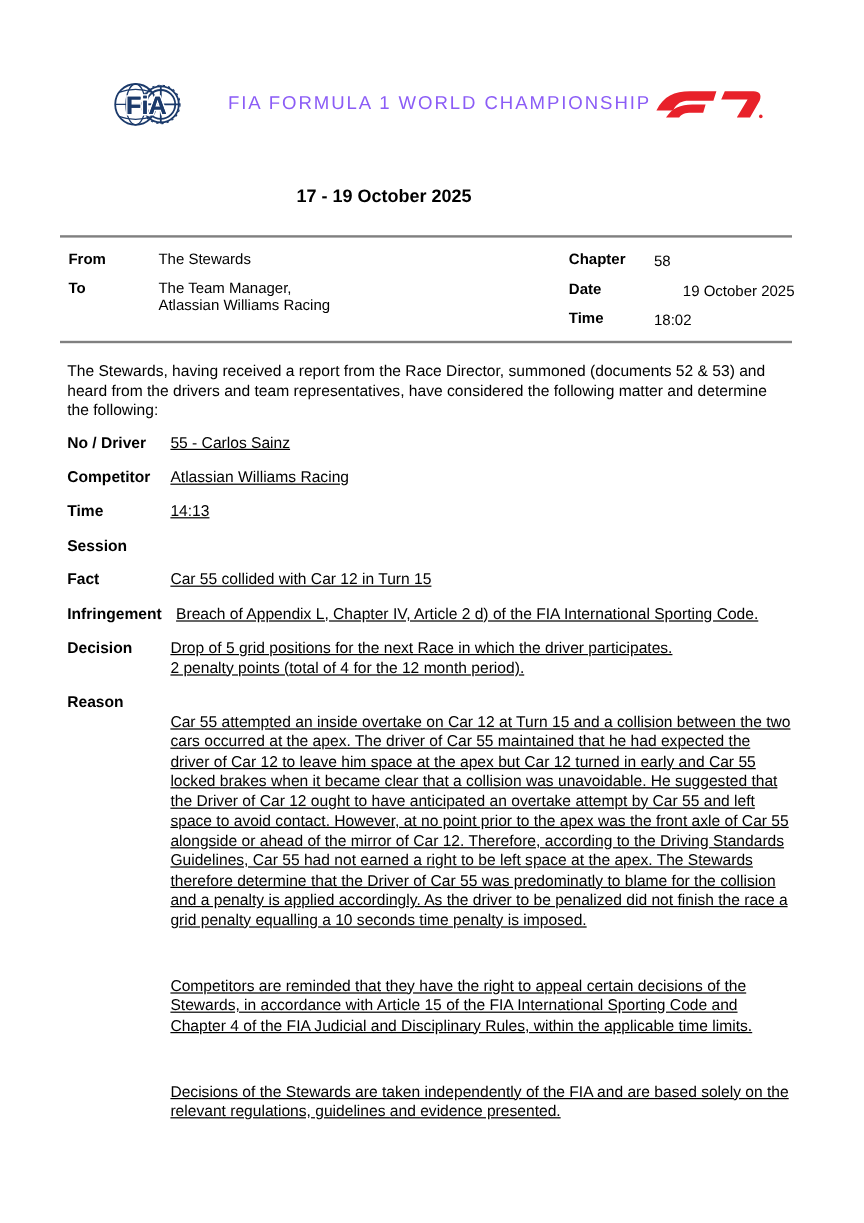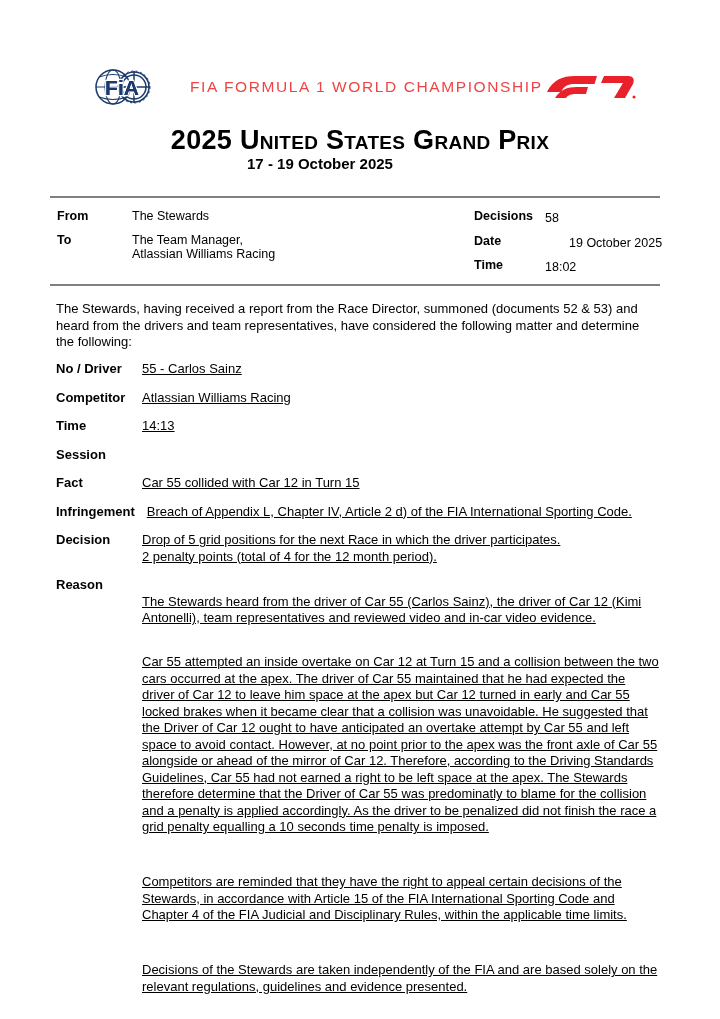--- a/index.html
+++ b/index.html
@@ -40,21 +40,21 @@
     height: 52px;
   }
   .champ-line {
     position: absolute;
     left: 140px;
     top: 20px;
     width: 330px;
     text-align: center;
     font-size: 15.5px;
     letter-spacing: 1.6px;
-    color: #ef4444;
+    color: #8b5cf6;
     font-weight: 400;
     white-space: nowrap;
   }
   .f1-logo {
     position: absolute;
     left: 495px;
     top: 12px;
     width: 92px;
     height: 34px;
   }
@@ -197,33 +197,32 @@
         <g fill="#e8212a">
           <path d="M4 40 C16 16 34 8 60 8 L104 8 L99 24 L58 24 C46 24 38 28 32 40 Z"></path>
           <path d="M20 52 C30 36 44 30 64 30 L86 30 L82 44 L62 44 C52 44 46 46 42 52 Z"></path>
           <path d="M118 8 L166 8 C176 8 180 14 176 24 L160 52 L138 52 L156 22 L112 22 Z"></path>
         </g>
         <circle cx="178" cy="50" r="3" fill="#e8212a"></circle>
       </svg>
     </div>
   </div>
 
-  <div class="event-title">2025 United States Grand Prix</div>
   <div class="event-dates">17 - 19 October 2025</div>
 
   <div class="rule rule-top"></div>
 
   <div class="hdr hdr-label h-from-l">From</div>
   <div class="hdr hdr-value h-from-v">The Stewards</div>
 
   <div class="hdr hdr-label h-to-l">To</div>
   <div class="hdr hdr-value h-to-v">The Team Manager,
 Atlassian Williams Racing</div>
 
-  <div class="hdr hdr-label h-doc-l">Decisions</div>
+  <div class="hdr hdr-label h-doc-l">Chapter</div>
   <div class="hdr hdr-value h-doc-v">58</div>
 
   <div class="hdr hdr-label h-date-l">Date</div>
   <div class="hdr hdr-value h-date-v">19 October 2025</div>
 
   <div class="hdr hdr-label h-time-l">Time</div>
   <div class="hdr hdr-value h-time-v">18:02</div>
 
   <div class="rule rule-bottom"></div>
 
@@ -262,21 +261,20 @@
 
     <div class="field-row">
       <div class="field-label">Decision</div>
       <div class="field-value">Drop of 5 grid positions for the next Race in which the driver participates.
 2 penalty points (total of 4 for the 12 month period).</div>
     </div>
 
     <div class="field-row reason-row">
       <div class="field-label">Reason</div>
       <div class="field-value reason-body">
-        <p class="reason-para">The Stewards heard from the driver of Car 55 (Carlos Sainz), the driver of Car 12 (Kimi Antonelli), team representatives and reviewed video and in-car video evidence.</p>
         <p class="reason-para">Car 55 attempted an inside overtake on Car 12 at Turn 15 and a collision between the two cars occurred at the apex. The driver of Car 55 maintained that he had expected the driver of Car 12 to leave him space at the apex but Car 12 turned in early and Car 55 locked brakes when it became clear that a collision was unavoidable. He suggested that the Driver of Car 12 ought to have anticipated an overtake attempt by Car 55 and left space to avoid contact. However, at no point prior to the apex was the front axle of Car 55 alongside or ahead of the mirror of Car 12. Therefore, according to the Driving Standards Guidelines, Car 55 had not earned a right to be left space at the apex. The Stewards therefore determine that the Driver of Car 55 was predominatly to blame for the collision and a penalty is applied accordingly. As the driver to be penalized did not finish the race a grid penalty equalling a 10 seconds time penalty is imposed.</p>
         <p class="reason-para gap">Competitors are reminded that they have the right to appeal certain decisions of the Stewards, in accordance with Article 15 of the FIA International Sporting Code and Chapter 4 of the FIA Judicial and Disciplinary Rules, within the applicable time limits.</p>
         <p class="reason-para gap">Decisions of the Stewards are taken independently of the FIA and are based solely on the relevant regulations, guidelines and evidence presented.</p>
       </div>
     </div>
 
   </div>
 </div>
 
 </body></html>

